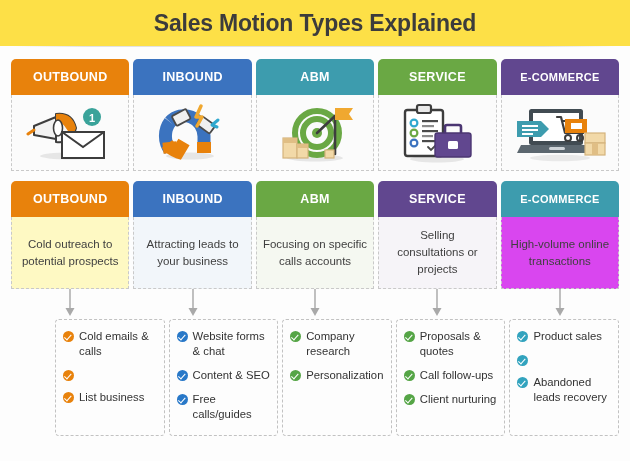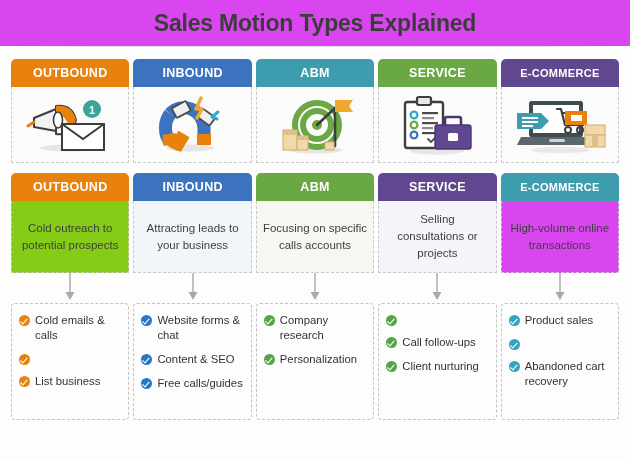--- a/index.html
+++ b/index.html
@@ -18,21 +18,21 @@
     position: relative;
     background: #fdfdfd;
   }
 
   
   .title-bar {
     height: 46px;
     display: flex;
     align-items: center;
     justify-content: center;
-    background: #d946ef;
+    background: #fde047;
     text-align: center;
   }
   .title-text {
     font-size: 23px;
     font-weight: bold;
     color: #3c3c3c;
     letter-spacing: -0.2px;
   }
   .title-rule {
     height: 1px;
@@ -48,21 +48,21 @@
   }
   .col {
     flex: 1 1 0;
     min-width: 0;
   }
 
   
   .sec-top { margin-top: 12px; }
 
   .cap {
-    height: 28px;
+    height: 36px;
     border-radius: 5px 5px 0 0;
     display: flex;
     align-items: center;
     justify-content: center;
     color: #ffffff;
     font-size: 12.5px;
     font-weight: bold;
     letter-spacing: 0.3px;
     white-space: nowrap;
   }
@@ -110,20 +110,21 @@
     display: flex;
     justify-content: center;
     align-items: center;
   }
 
   
   .bullets-row {
     display: flex;
     padding: 0 11px;
     gap: 4px;
+    margin-left: 44px;
   }
   .bullet-cell {
     flex: 1 1 0;
     min-width: 0;
     border: 1px dashed #c2c2c2;
     border-radius: 4px;
     background: #fdfdfd;
     padding: 9px 5px 9px 7px;
     height: 117px;
   }
@@ -285,21 +286,21 @@
         </span>
       </div>
     </div>
 
   </div>
 
   <div class="grid sec-mid">
 
     <div class="col">
       <div class="cap" style="background:#E8820C">OUTBOUND</div>
-      <div class="desc-cell" style="background:#84cc16">
+      <div class="desc-cell" style="background:#fef9c3">
         <div class="desc-text">Cold outreach to potential prospects</div>
       </div>
     </div>
 
     <div class="col">
       <div class="cap" style="background:#3B73BF">INBOUND</div>
       <div class="desc-cell" style="background:#f2f6fa">
         <div class="desc-text">Attracting leads to your business</div>
       </div>
     </div>
@@ -398,20 +399,21 @@
       </div>
       <div class="bullet-item">
         <span class="check" style="background:#55A546"></span>
         <span class="bullet-label">Personalization</span>
       </div>
     </div>
 
     <div class="bullet-cell">
       <div class="bullet-item">
         <span class="check" style="background:#55A546"></span>
+        <span class="bullet-label">Proposals &amp; quotes</span>
       </div>
       <div class="bullet-item">
         <span class="check" style="background:#55A546"></span>
         <span class="bullet-label">Call follow-ups</span>
       </div>
       <div class="bullet-item">
         <span class="check" style="background:#55A546"></span>
         <span class="bullet-label">Client nurturing</span>
       </div>
     </div>
@@ -419,19 +421,19 @@
     <div class="bullet-cell">
       <div class="bullet-item">
         <span class="check" style="background:#32A3BE"></span>
         <span class="bullet-label">Product sales</span>
       </div>
       <div class="bullet-item">
         <span class="check" style="background:#32A3BE"></span>
       </div>
       <div class="bullet-item">
         <span class="check" style="background:#32A3BE"></span>
-        <span class="bullet-label">Abandoned cart recovery</span>
+        <span class="bullet-label">Abandoned leads recovery</span>
       </div>
     </div>
 
   </div>
 
 </div>
 
 </body></html>

